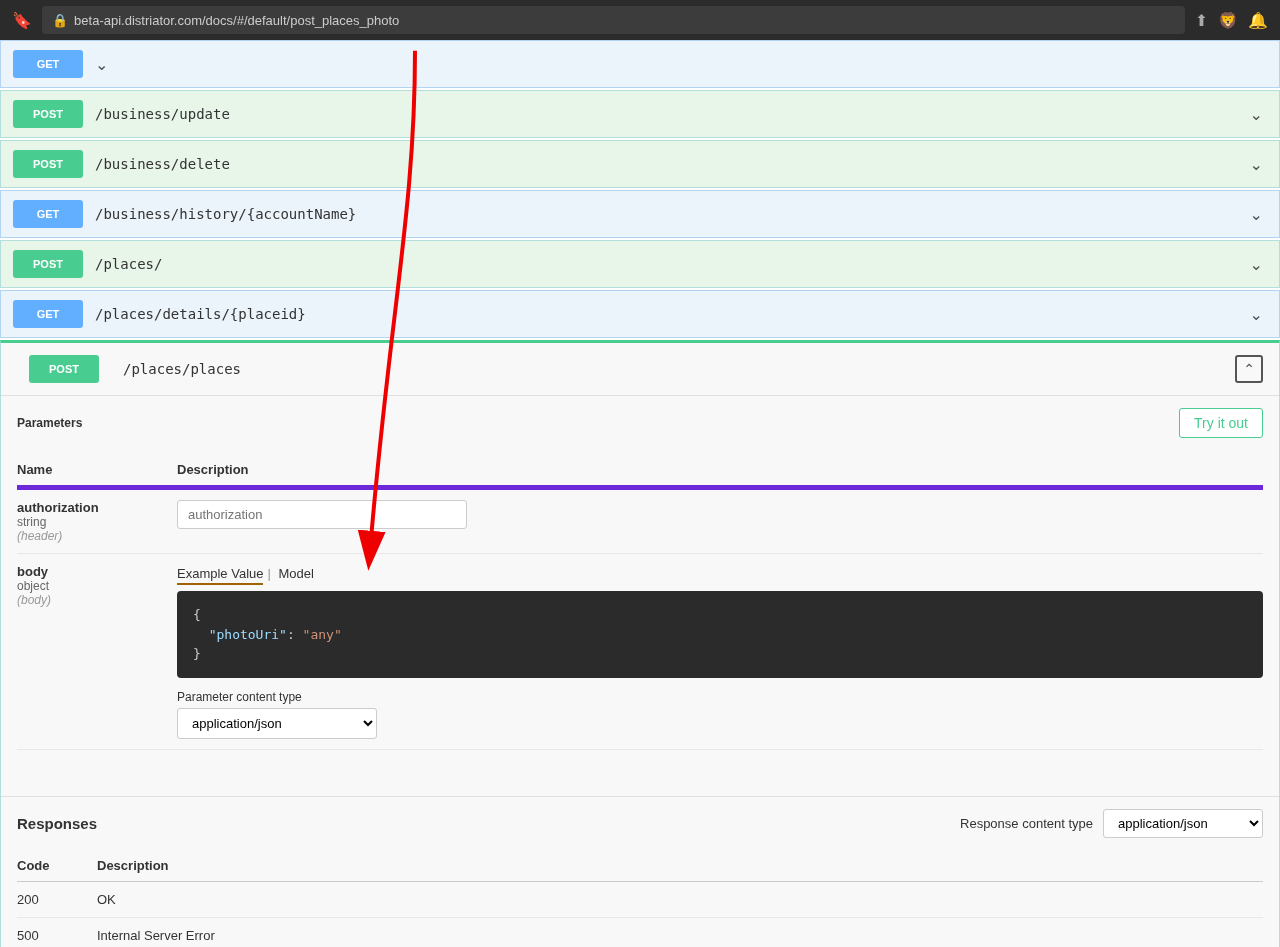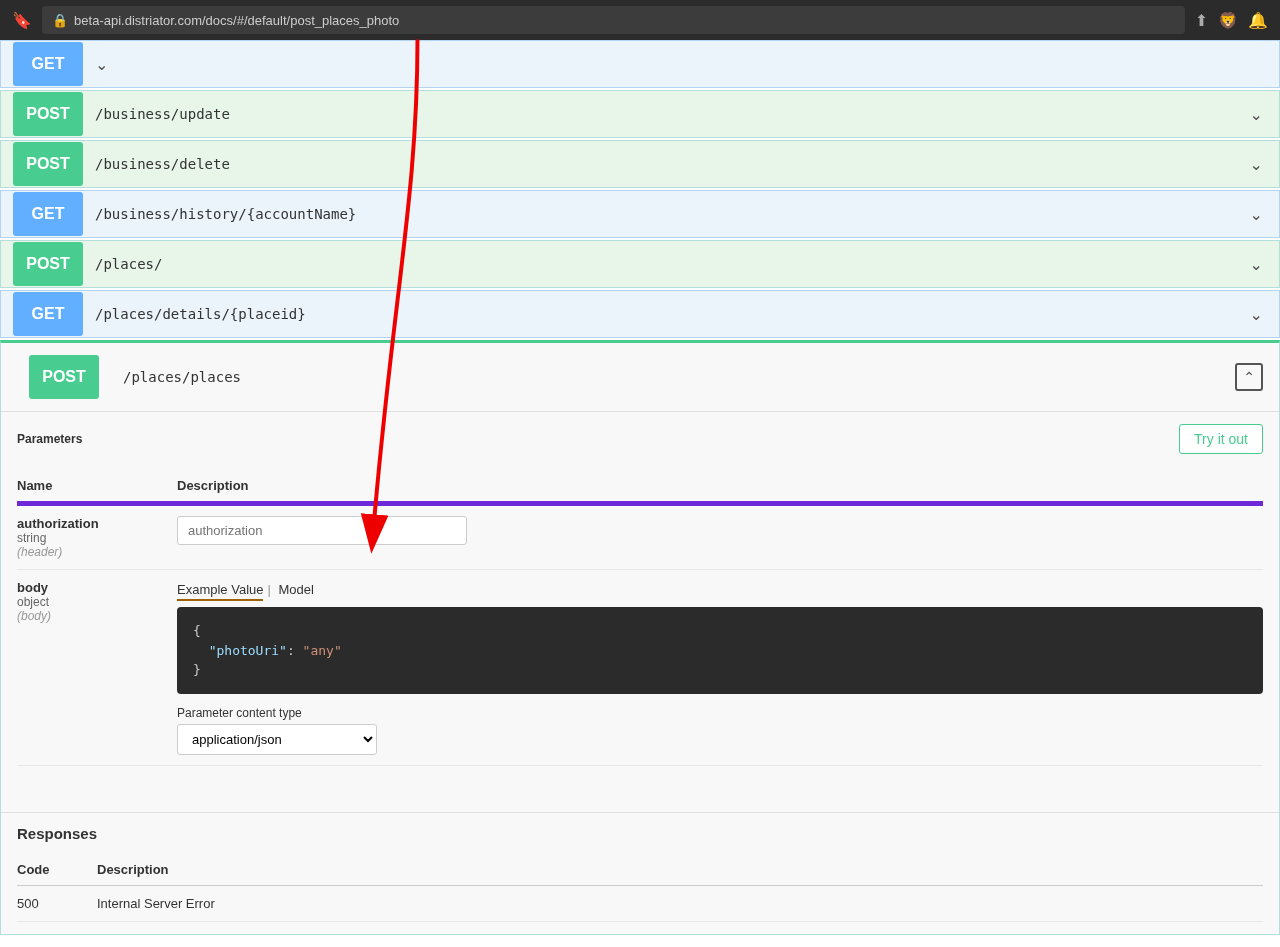--- a/index.html
+++ b/index.html
@@ -60,27 +60,27 @@
       background: #ebf3fb;
       border-color: #b3d4f0;
     }
     .endpoint-row.post-row {
       background: #e8f5e9;
       border-color: #b2dfdb;
     }
 
     .method-badge {
       min-width: 70px;
-      height: 44px;
+      height: 28px;
       border-radius: 3px;
       display: flex;
       align-items: center;
       justify-content: center;
       font-weight: bold;
-      font-size: 16px;
+      font-size: 11px;
       color: #fff;
       margin: 0 12px;
     }
     .method-badge.get {
       background: #61affe;
     }
     .method-badge.post {
       background: #49cc90;
     }
 
@@ -444,30 +444,40 @@
 
           </tbody>
         </table>
 
         <div style="height:30px;"></div>
       </div>
 
       <div class="responses-section">
         <div class="responses-header">
           <h3>Responses</h3>
+          <div class="response-content-type">
+            <span>Response content type</span>
+            <select>
+              <option>application/json</option>
+            </select>
+          </div>
         </div>
 
         <table class="responses-table">
           <thead>
             <tr>
               <th>Code</th>
               <th>Description</th>
             </tr>
           </thead>
           <tbody id="responses-tbody">
+          <tr>
+                <td>200</td>
+                <td>OK</td>
+              </tr>
               <tr>
                 <td>500</td>
                 <td>Internal Server Error</td>
               </tr>
             </tbody>
         </table>
       </div>
 
     </div>
 

